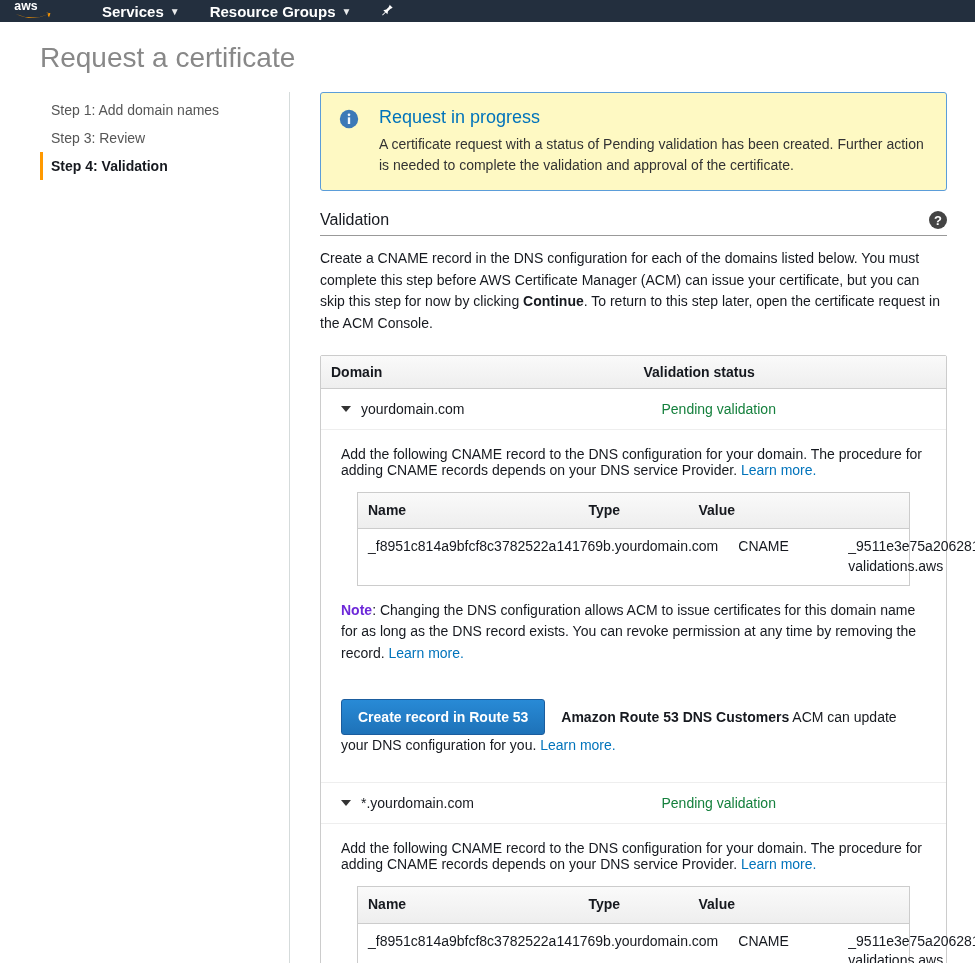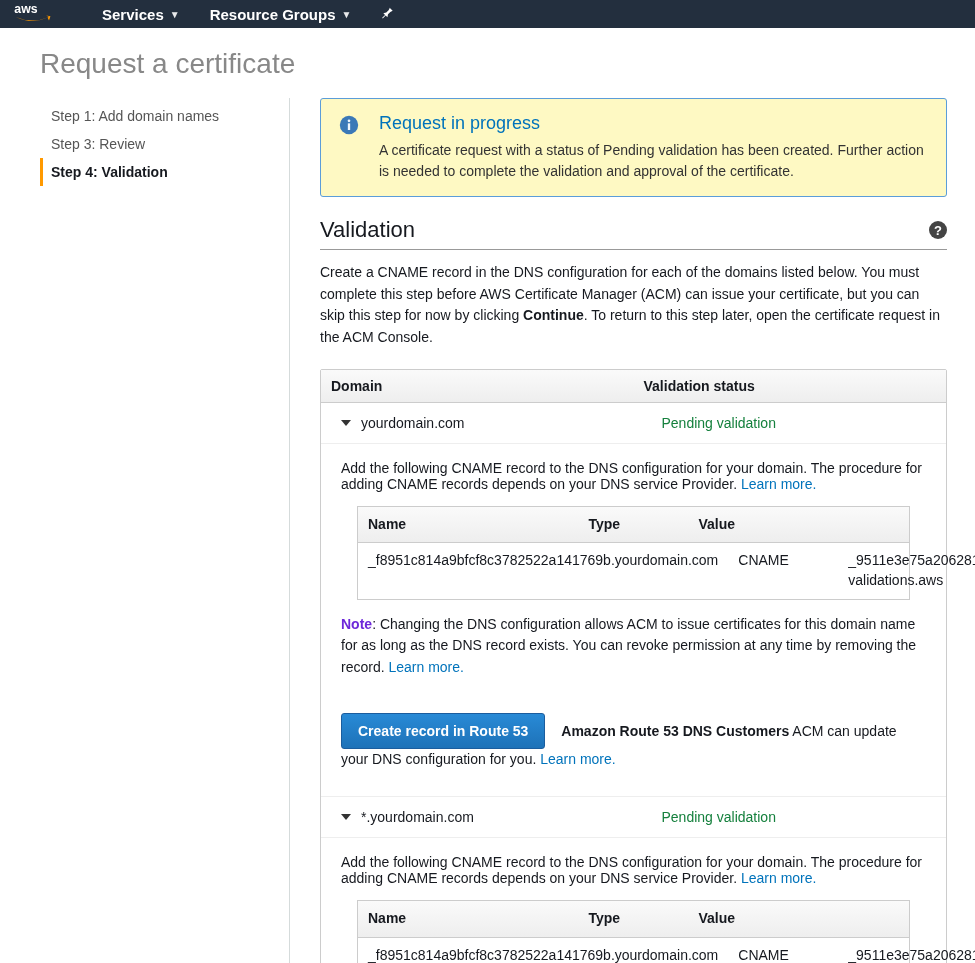--- a/index.html
+++ b/index.html
@@ -7,21 +7,21 @@
     margin: 0;
     font-family: "Amazon Ember", "Helvetica Neue", Helvetica, Arial, sans-serif;
     font-size: 14px;
     color: #16191f;
     background: #fff;
   }
 
   
   .top-nav {
     background: #232f3e;
-    height: 28px;
+    height: 22px;
     display: flex;
     align-items: center;
     padding: 0 14px;
     color: #fff;
   }
   .aws-logo {
     display: flex; align-items: center; margin-right: 44px;
     cursor: pointer;
   }
   .nav-item {
@@ -98,21 +98,21 @@
 
   .section-header {
     display: flex;
     justify-content: space-between;
     align-items: center;
     border-bottom: 1px solid #999;
     padding-bottom: 6px;
     margin-bottom: 12px;
   }
   .section-title {
-    font-size: 22px;
+    font-size: 16px;
     font-weight: 400;
   }
   .help-icon {
     width: 18px; height: 18px;
     border-radius: 50%;
     background: #444;
     color: #fff;
     display: flex; align-items: center; justify-content: center;
     font-size: 13px; font-weight: 700;
     cursor: pointer;

